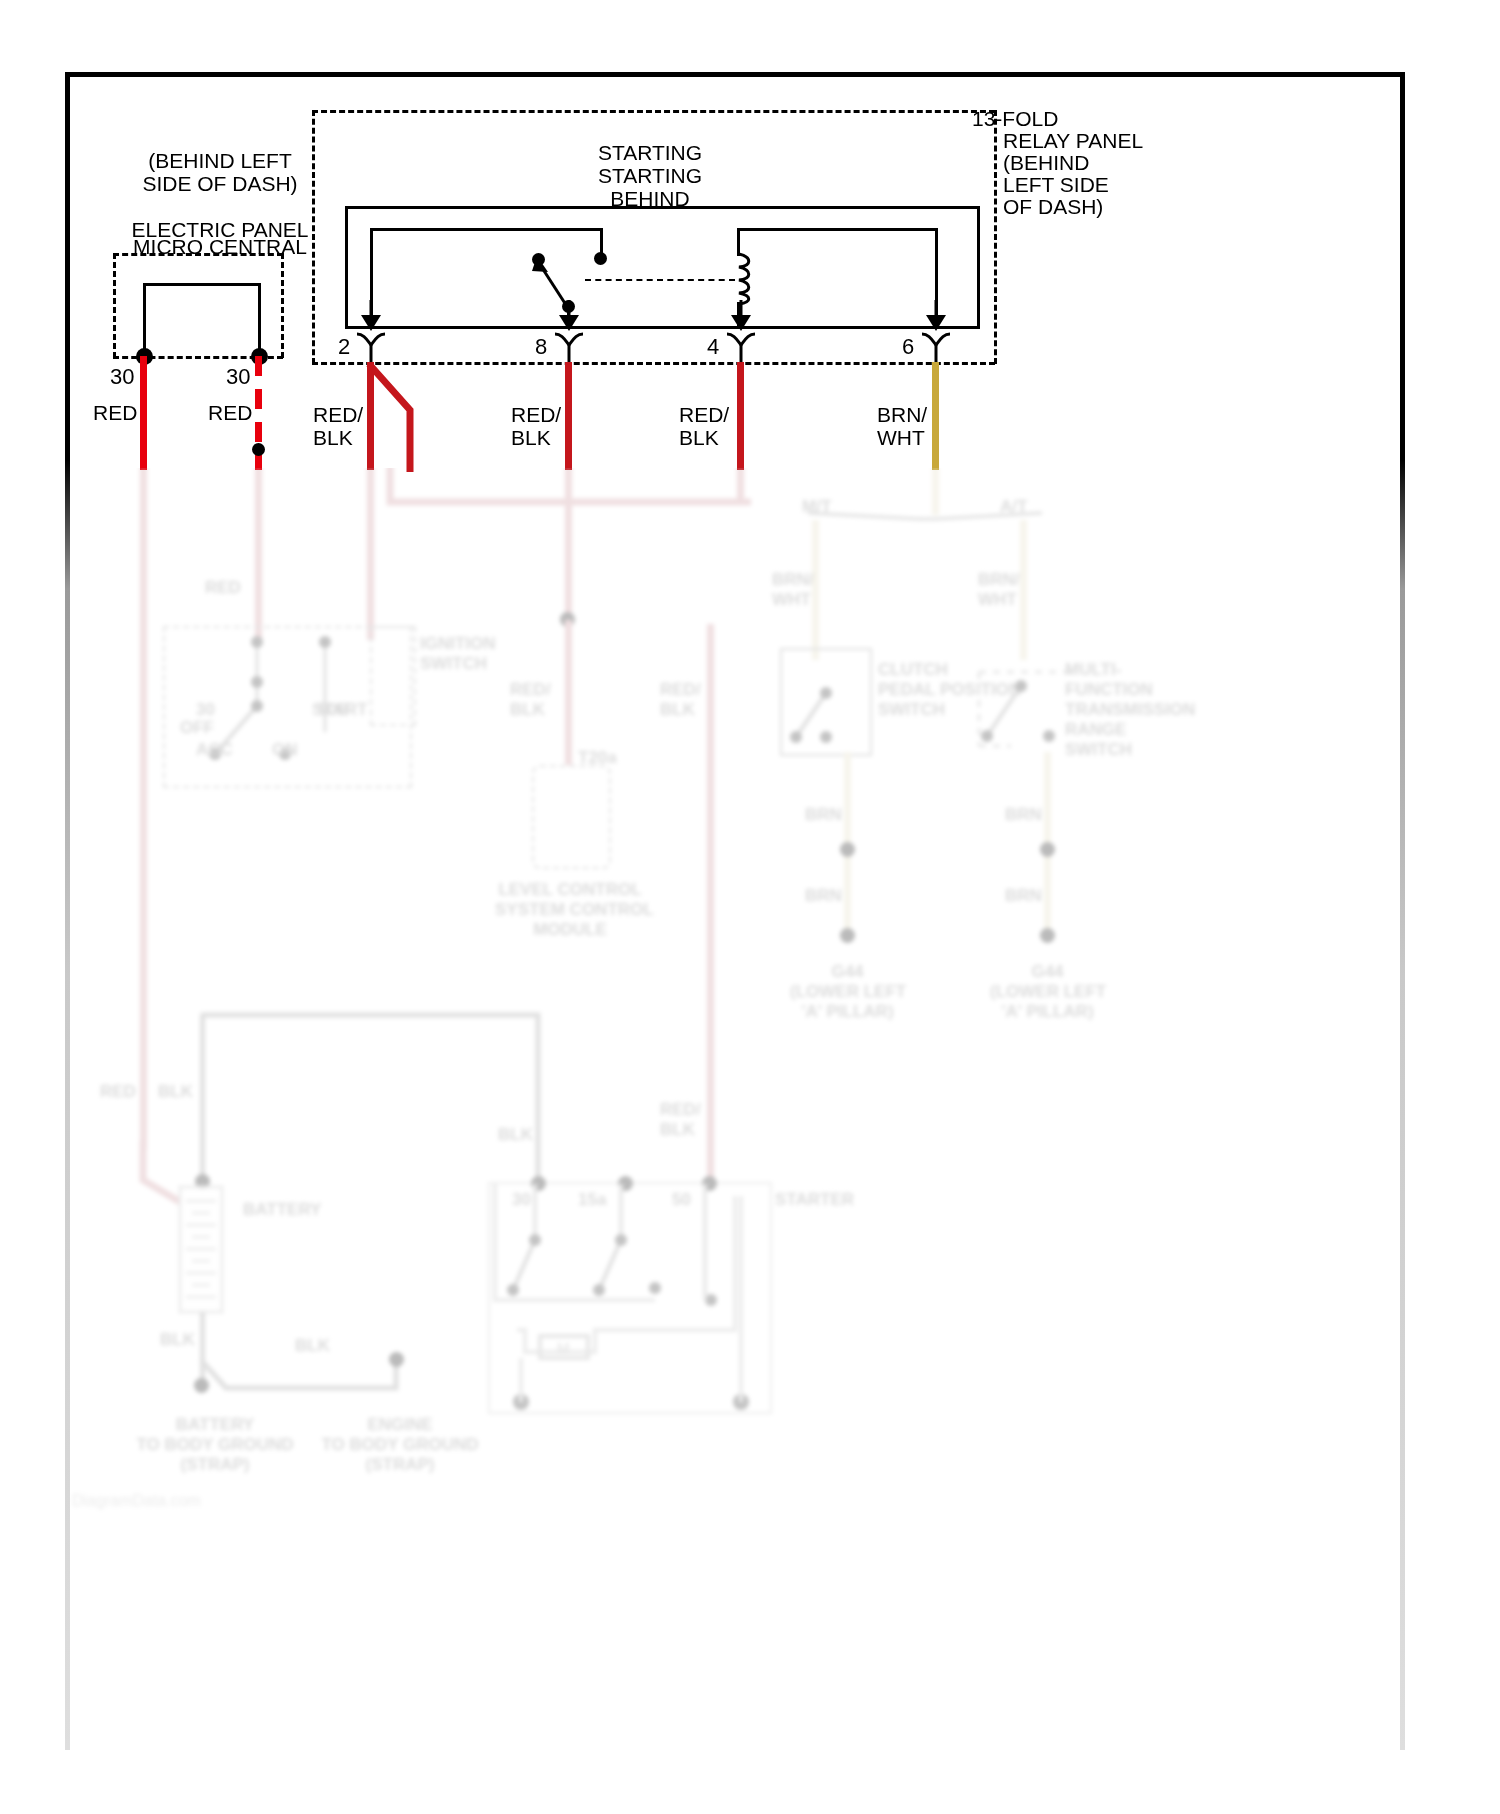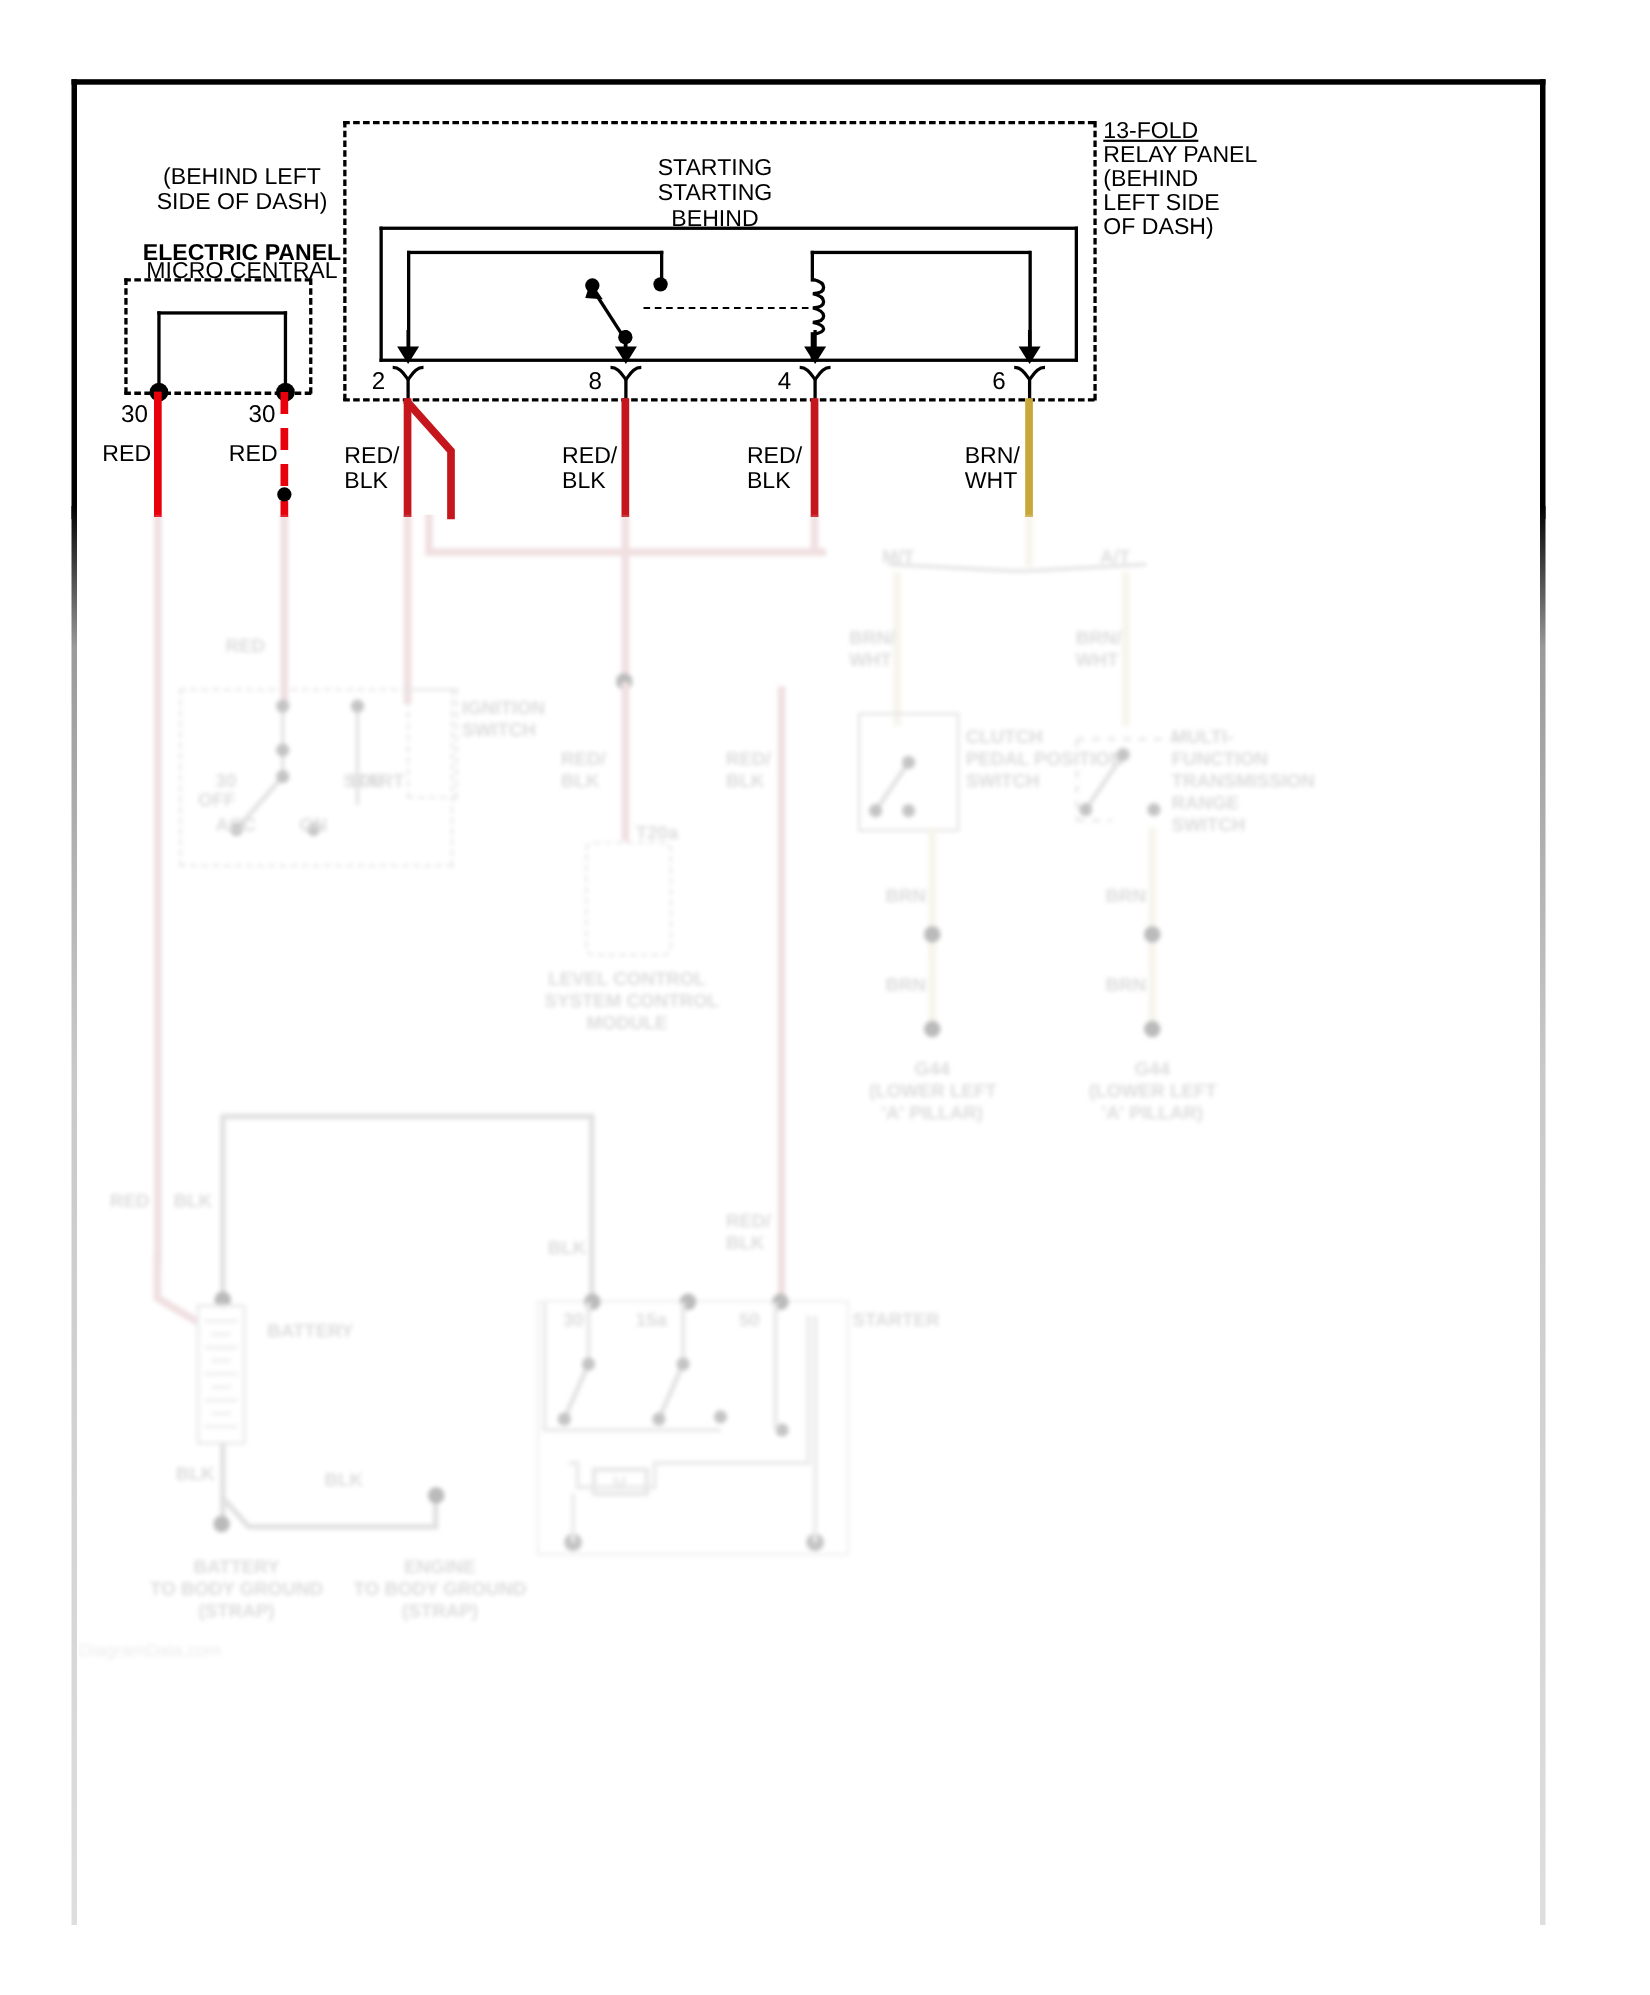--- a/index.html
+++ b/index.html
@@ -63,21 +63,21 @@
 
     <div class="frame-top"></div>
     <div class="frame-left"></div>
     <div class="frame-right"></div>
     <div class="frame-left-fade"></div>
     <div class="frame-right-fade"></div>
 
     <div class="txt-c" style="left:40px;top:148px;width:360px;">(BEHIND LEFT</div>
     <div class="txt-c" style="left:40px;top:171px;width:360px;">SIDE OF DASH)</div>
     <div class="txt-c" style="left:40px;top:194px;width:360px;margin-top:40px;">MICRO CENTRAL</div>
-    <div class="txt-c" style="left:40px;top:217px;width:360px;font-weight:bold;">ELECTRIC PANEL</div>
+    <div class="txt-c" style="left:40px;top:217px;width:360px;">ELECTRIC PANEL</div>
 
     <div class="dash-h" style="left:113px;top:253px;width:170px;"></div>
     <div class="dash-v" style="left:113px;top:253px;height:105px;"></div>
     <div class="dash-v" style="left:281px;top:253px;height:105px;"></div>
     <div class="dash-h" style="left:113px;top:356px;width:170px;"></div>
 
     <div class="ln h" style="left:143px;top:283px;width:118px;"></div>
     <div class="ln v" style="left:143px;top:283px;height:73px;"></div>
     <div class="ln v" style="left:258px;top:283px;height:73px;"></div>
 
@@ -92,21 +92,21 @@
 
     <div class="w-red-dash" style="left:255px;top:356px;height:114px;"></div>
     <div class="txt" style="left:208px;top:400px;">RED</div>
     <div class="dot-sm" style="left:252px;top:443px;"></div>
 
     <div class="dash-h" style="left:312px;top:110px;width:683px;"></div>
     <div class="dash-v" style="left:312px;top:110px;height:254px;"></div>
     <div class="dash-v" style="left:994px;top:110px;height:254px;"></div>
     <div class="dash-h" style="left:312px;top:362px;width:683px;"></div>
 
-    <div class="txt" style="left:1003px;top:106px;text-decoration:underline;">13-FOLD</div>
+    <div class="txt" style="left:972px;top:106px;">13-FOLD</div>
     <div class="txt" style="left:1003px;top:128px;text-align:right;">RELAY PANEL</div>
     <div class="txt" style="left:1003px;top:150px;">(BEHIND</div>
     <div class="txt" style="left:1003px;top:172px;">LEFT SIDE</div>
     <div class="txt" style="left:1003px;top:194px;">OF DASH)</div>
 
     <div class="txt-c" style="left:470px;top:140px;width:360px;">STARTING</div>
     <div class="txt-c" style="left:470px;top:163px;width:360px;">STARTING</div>
     <div class="txt-c" style="left:470px;top:186px;width:360px;">BEHIND</div>
 
     <div class="ln h" style="left:345px;top:206px;width:635px;"></div>

